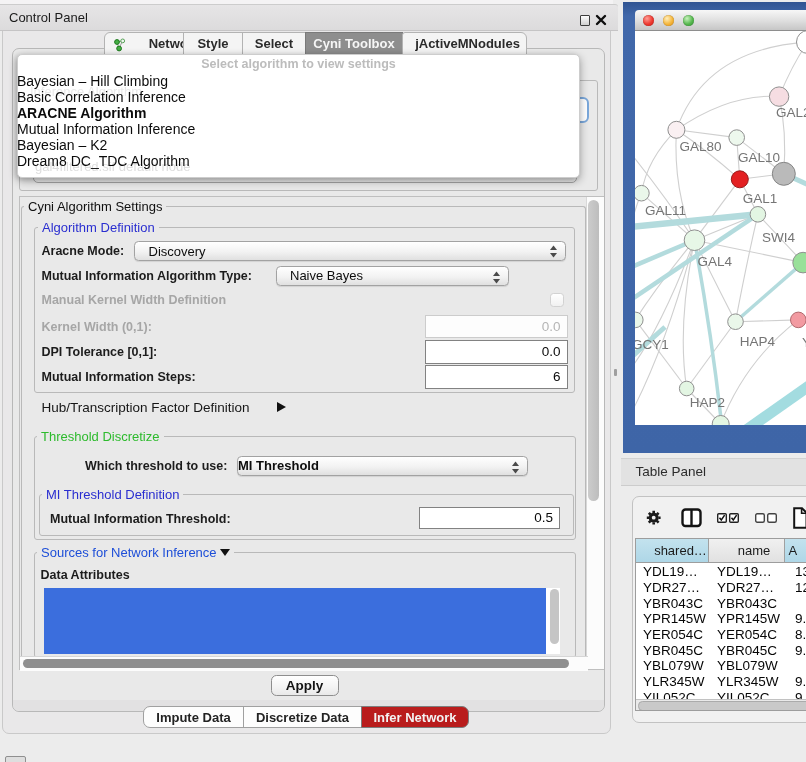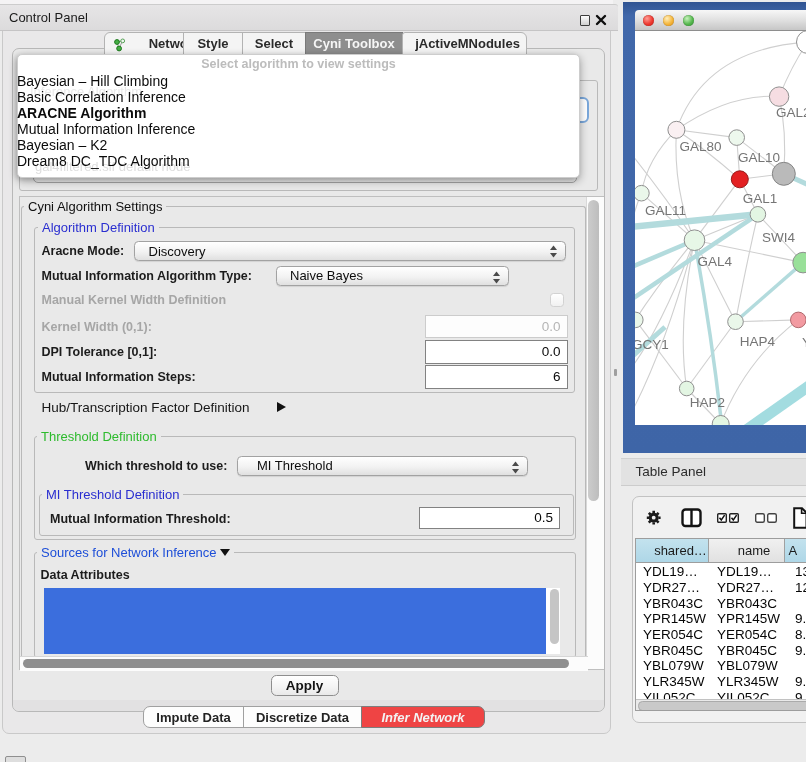--- a/index.html
+++ b/index.html
@@ -92,25 +92,25 @@
 <div class="lbl" style="left:41.5px;top:344px;">DPI Tolerance [0,1]:</div>
 <div class="fld" style="left:424.5px;top:340px;width:143px;height:24px;line-height:22px;">0.0</div>
 
 <div class="lbl" style="left:41.5px;top:368.5px;">Mutual Information Steps:</div>
 <div class="fld" style="left:424.5px;top:365px;width:143px;height:23.5px;line-height:21.5px;">6</div>
 
 <div class="rlb" style="left:41.5px;top:399.7px;">Hub/Transcription Factor Definition</div>
 <div class="abs" style="left:277px;top:402px;width:0;height:0;border-left:9px solid #111;border-top:5.5px solid transparent;border-bottom:5.5px solid transparent;"></div>
 
 <div class="grp" style="left:33.5px;top:436px;width:540.5px;height:101.5px;"></div>
-<div class="gt" style="left:37px;top:430px;color:#2dbb2d;">Threshold Definition</div>
+<div class="gt" style="left:37px;top:430px;color:#2dbb2d;">Threshold Discretize</div>
 
 <div class="lbl" style="left:85px;top:458px;">Which threshold to use:</div>
 <div class="combo" style="left:237px;top:456px;width:291px;height:19.5px;box-sizing:border-box;">
-  <span class="tx" style="left:19px;line-height:18px;">MI Threshold</span>
+  <span class="tx" style="left:0;line-height:18px;font-weight:bold;">MI Threshold</span>
   <svg style="position:absolute;right:7px;top:3.5px;" width="9" height="13">
         <path d="M4.5 0.5 L8 5 H1 Z" fill="#4a4a4a"></path>
         <path d="M4.5 12.5 L1 8 H8 Z" fill="#4a4a4a"></path>
       </svg>
 </div>
 
 <div class="grp" style="left:38.5px;top:494px;width:533px;height:39.5px;"></div>
 <div class="gt" style="left:42px;top:488px;color:#2a2ed0;">MI Threshold Definition</div>
 
 <div class="lbl" style="left:50px;top:510.8px;">Mutual Information Threshold:</div>
@@ -127,21 +127,21 @@
 
 <div class="abs" style="left:585.5px;top:197px;width:17.5px;height:472px;background:#fcfcfc;border-left:1px solid #d8d8d8;"></div>
 <div class="abs" style="left:588px;top:200px;width:10.5px;height:301px;background:linear-gradient(90deg,#cccccc,#bdbdbd);border-radius:5.5px;"></div>
 <div class="abs" style="left:20px;top:656px;width:568px;height:13.5px;background:#fcfcfc;border-top:1px solid #d6d6d6;"></div>
 <div class="abs" style="left:22.5px;top:658.5px;width:546px;height:9px;background:#8f8f8f;border-radius:4.5px;"></div>
 
 <div class="abs" style="left:270.5px;top:675px;width:68px;height:21px;border:1px solid #8e8e8e;border-radius:5.5px;background:linear-gradient(#ffffff,#f3f3f3 60%,#e9e9e9);box-sizing:border-box;text-align:center;line-height:19px;font-size:13.5px;font-weight:600;color:#141414;">Apply</div>
 
 <div class="btab" style="left:143px;width:101px;border-radius:7px 0 0 7px;">Impute Data</div>
 <div class="btab" style="left:243px;width:119px;">Discretize Data</div>
-<div class="btab" style="left:361px;width:124px;background:#ef4444;border-color:#7d7d7d;color:#f3f3f3;border-radius:0 7px 7px 0;font-style:italic;">Infer Network</div>
+<div class="btab" style="left:361px;width:108px;background:#b91c1c;border-color:#7d7d7d;color:#f3f3f3;border-radius:0 7px 7px 0;">Infer Network</div>
 
 <div class="abs" style="left:17px;top:53.5px;width:563px;height:124px;background:#ffffff;border:1px solid #cdcdcd;border-radius:5px;box-sizing:border-box;box-shadow:0 3px 9px rgba(0,0,0,.32),-2px 1px 5px rgba(0,0,0,.12);"></div>
 <div class="abs" style="left:17px;top:53.5px;width:563px;height:124px;overflow:hidden;border-radius:5px;">
   <div style="position:absolute;left:13px;top:30px;font-size:13px;color:#e9e9e9;">Inference Algorithm</div>
   <div style="position:absolute;left:18px;top:105.5px;font-size:13px;color:#dedede;">gal4filtered.sif default node</div>
   <div style="position:absolute;left:0;top:3px;width:100%;text-align:center;font-size:12.5px;font-weight:bold;color:#bcbcbc;">Select algorithm to view settings</div>
   <div style="position:absolute;left:0px;top:20.5px;font-size:14px;line-height:15.9px;color:#0b0b0b;white-space:nowrap;">Bayesian – Hill Climbing<br>Basic Correlation Inference<br><b>ARACNE Algorithm</b><br>Mutual Information Inference<br>Bayesian – K2<br>Dream8 DC_TDC Algorithm</div>
 </div>
 
 <div class="abs" style="left:623px;top:2px;width:183px;height:451px;background:linear-gradient(#305492,#4168aa 14px,#3e65a7);"></div>

